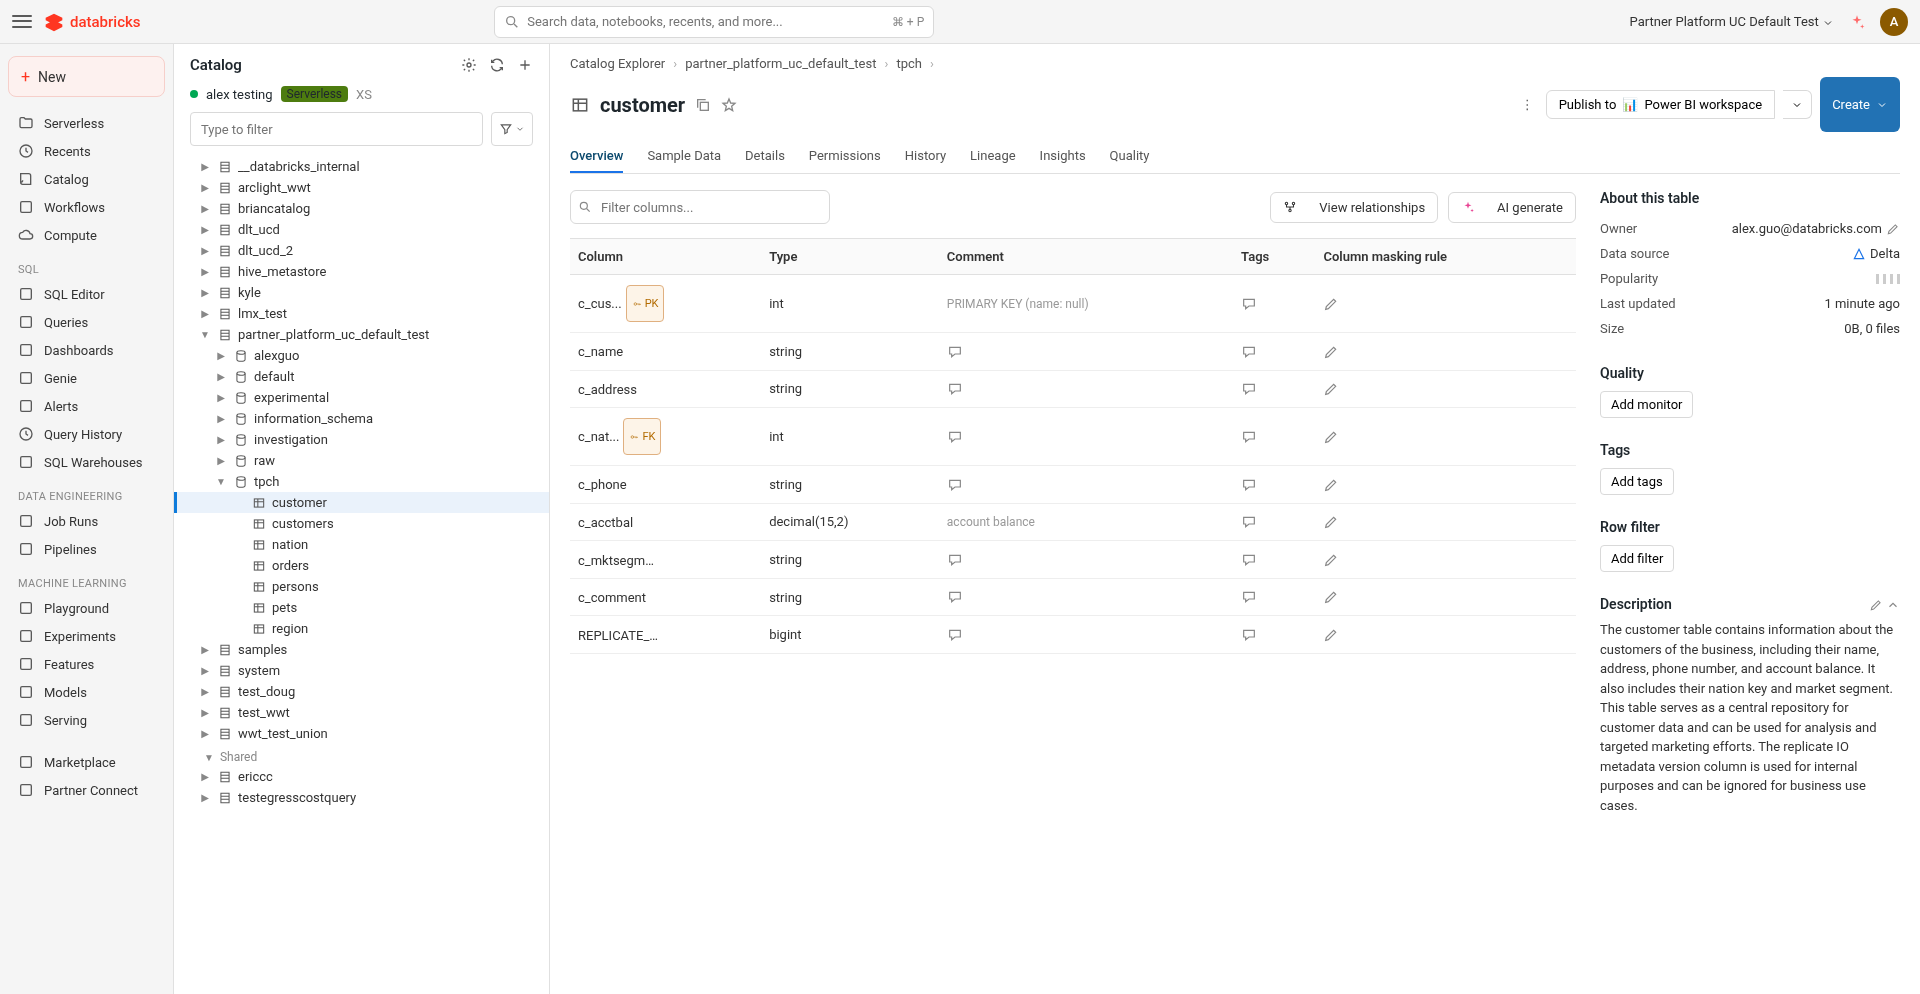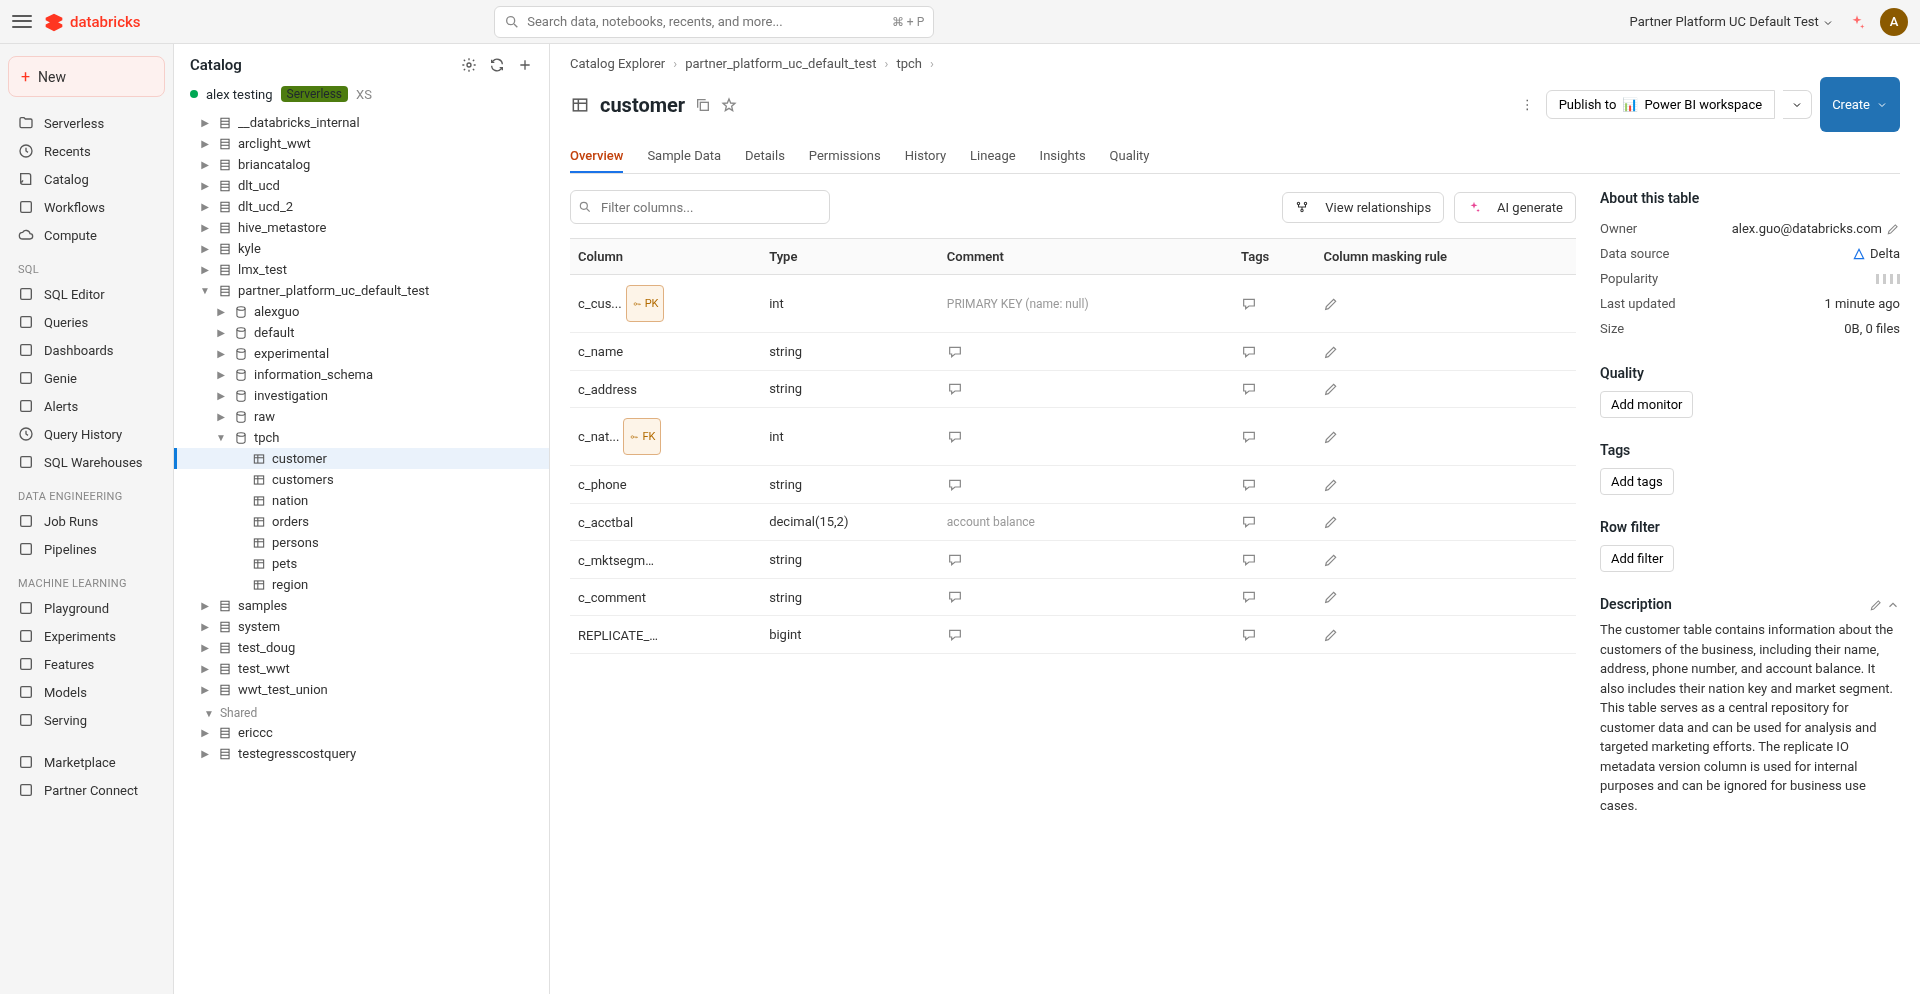--- a/index.html
+++ b/index.html
@@ -55,30 +55,30 @@
 .page-title { font-size: 20px; font-weight: 700; }
 .title-actions { display: flex; gap: 10px; color: #888; }
 .title-actions span { cursor: pointer; }
 .title-right { margin-left: auto; display: flex; align-items: center; gap: 8px; }
 .kebab { cursor: pointer; color: #5a5a5a; padding: 4px; }
 .publish-btn { display: flex; align-items: center; gap: 6px; border: 1px solid #d9d9d9; border-radius: 6px 0 0 6px; padding: 6px 12px; background: #fff; cursor: pointer; font-size: 13px; }
 .publish-dd { border: 1px solid #d9d9d9; border-left: none; border-radius: 0 6px 6px 0; padding: 6px 8px; background: #fff; cursor: pointer; }
 .create-btn { display: flex; align-items: center; gap: 6px; background: #2272b4; color: #fff; border: none; border-radius: 6px; padding: 20px 12px; cursor: pointer; font-size: 13px; }
 .tabs { display: flex; gap: 24px; border-bottom: 1px solid #e0e0e0; margin-bottom: 16px; }
 .tab { padding: 8px 0; cursor: pointer; font-size: 13px; color: #555; }
-.tab.active { color: #c2410c; border-bottom: 2px solid #1a73e8; font-weight: 500; }
+.tab.active { color: #0c4a6e; border-bottom: 2px solid #1a73e8; font-weight: 500; }
 .content-body { display: flex; gap: 24px; }
 .col-main { flex: 1; min-width: 0; }
 .col-side { width: 300px; flex-shrink: 0; }
 .toolbar-row { display: flex; align-items: center; gap: 10px; margin-bottom: 14px; }
 .filter-cols { position: relative; flex: 0 0 260px; }
 .filter-cols input { width: 100%; height: 34px; border: 1px solid #d9d9d9; border-radius: 6px; padding: 0 10px 0 30px; font-size: 13px; }
 .filter-cols .search-icon-left { left: 8px; }
 .spacer { flex: 1; }
-.outline-btn { display: flex; align-items: center; gap: 16px; border: 1px solid #d9d9d9; background: #fff; border-radius: 6px; padding: 7px 12px; cursor: pointer; font-size: 13px; color: #333; }
+.outline-btn { display: flex; align-items: center; gap: 22px; border: 1px solid #d9d9d9; background: #fff; border-radius: 6px; padding: 7px 12px; cursor: pointer; font-size: 13px; color: #333; }
 .ai-btn .ai-icon { color: #e84393; }
 table.cols-table { width: 100%; border-collapse: collapse; font-size: 13px; }
 table.cols-table th { text-align: left; padding: 10px 8px; border-top: 1px solid #e0e0e0; border-bottom: 1px solid #e0e0e0; font-weight: 600; color: #333; background: #fafafa; }
 table.cols-table td { padding: 10px 8px; border-bottom: 1px solid #eee; color: #333; vertical-align: middle; }
 .col-name { white-space: nowrap; overflow: hidden; text-overflow: ellipsis; max-width: 80px; display: inline-block; vertical-align: middle; }
 .key-badge { display: inline-flex; align-items: center; gap: 3px; border: 1px solid #e0b080; background: #fdf4e8; color: #b36b00; padding: 11px 5px; border-radius: 4px; font-size: 11px; margin-left: 4px; vertical-align: middle; }
 .comment-light { color: #999; font-size: 12px; }
 .speech-icon, .pencil-icon { color: #888; cursor: pointer; }
 .side-section { margin-bottom: 24px; }
 .side-title { font-size: 14px; font-weight: 600; margin-bottom: 10px; }
@@ -374,20 +374,31 @@
               <use href="#i-plus"></use>
             </svg></span>
       </div>
     </div>
     <div class="cluster-row">
       <span class="status-dot"></span>
       <span>alex testing</span>
       <span class="badge">Serverless</span>
       <span style="color:#888">XS</span>
     </div>
+    <div class="filter-row">
+      <input class="filter-input" placeholder="Type to filter" style="">
+      <button class="filter-btn">
+          <svg width="14" height="14">
+            <use href="#i-filter"></use>
+          </svg>
+          <svg width="10" height="10">
+            <use href="#i-chevron-down"></use>
+          </svg>
+        </button>
+    </div>
     <div class="tree" id="tree">
         <div class="tree-item l1">
           <span class="chev">▶</span>
           <svg>
             <use href="#i-catalog"></use>
           </svg>
           <span>__databricks_internal</span>
         </div>
         <div class="tree-item l1">
           <span class="chev">▶</span>

